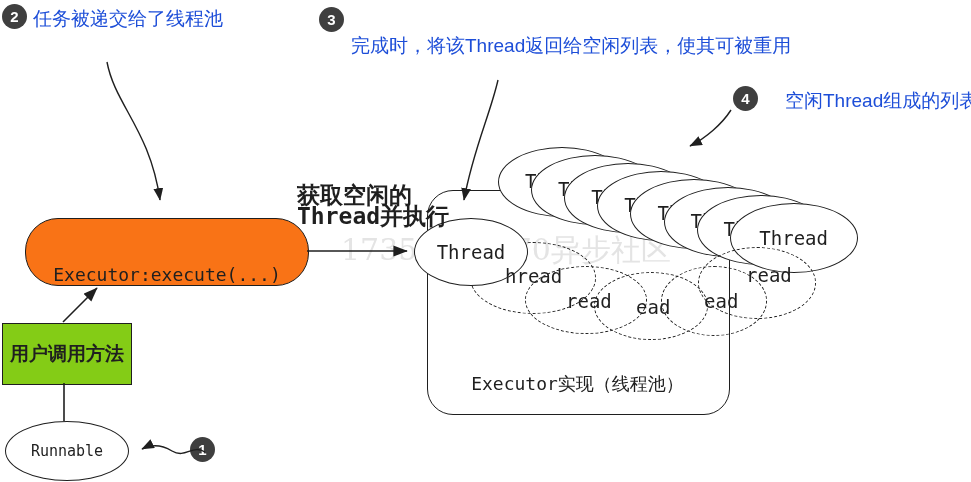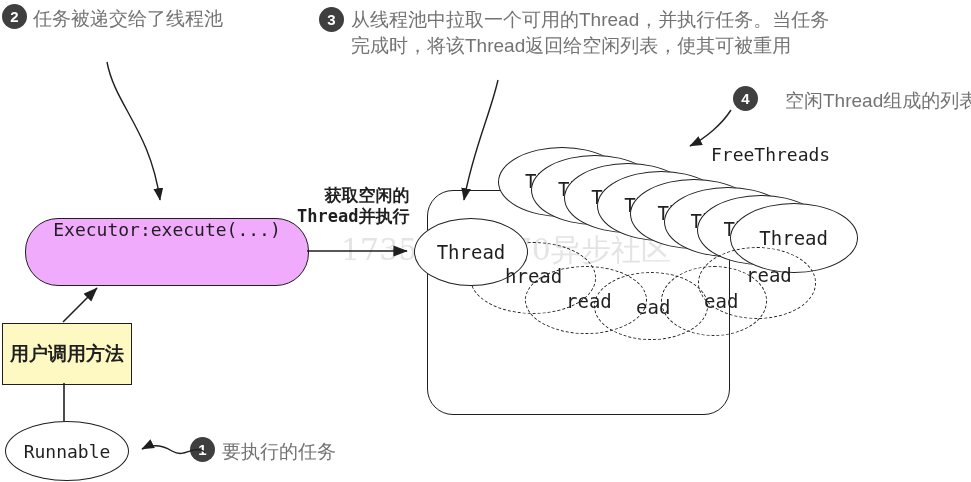--- a/index.html
+++ b/index.html
@@ -1,60 +1,61 @@
 <!DOCTYPE html>
 <html><head>
 <meta charset="utf-8">
 <style>
   html,body{margin:0;padding:0;background:#fff;}
   #page{position:relative;width:971px;height:482px;background:#ffffff;overflow:hidden;
         font-family:"Liberation Sans",sans-serif;color:#1f1f1f;}
   .badge{position:absolute;width:25px;height:25px;border-radius:50%;background:#3f3f3f;
          color:#fff;font-size:15px;font-weight:bold;display:flex;align-items:center;
          justify-content:center;}
-  .ann{position:absolute;font-size:19px;font-weight:500;white-space:nowrap;color:#737373;}
+  .ann{position:absolute;font-size:19px;font-weight:500;white-space:nowrap;color:#1d4ed8;}
   .ellipse{position:absolute;background:#fff;border:1.5px solid #1f1f1f;border-radius:50%;}
   .ellipse.dashed{background:transparent;border-style:dashed;}
   .ellipse .clabel{position:absolute;left:0;top:0;width:100%;height:100%;display:flex;
                    align-items:center;justify-content:center;font-family:"DejaVu Sans Mono",monospace;
                    font-size:19px;white-space:nowrap;}
   .stacklabel{position:absolute;left:26px;top:22px;font-family:"DejaVu Sans Mono",monospace;
               font-size:19px;white-space:nowrap;}
   .frag{position:absolute;font-family:"DejaVu Sans Mono",monospace;font-size:19px;
         white-space:nowrap;z-index:6;text-align:right;}
   #stadium{position:absolute;left:25px;top:218px;width:282px;height:66px;border:1.6px solid #1f1f1f;
-           border-radius:33px;background:#f0abfc;display:flex;align-items:flex-start;justify-content:center;
+           border-radius:33px;background:#f97316;display:flex;align-items:flex-end;justify-content:center;
            font-family:"DejaVu Sans Mono",monospace;font-size:18px;z-index:3;}
   #userbox{position:absolute;left:2px;top:323px;width:128px;height:60px;border:1.6px solid #1f1f1f;
-           background:#fef9c3;display:flex;align-items:center;justify-content:center;
+           background:#84cc16;display:flex;align-items:center;justify-content:center;
            font-size:19px;font-weight:bold;z-index:3;}
   #pool{position:absolute;left:427px;top:190px;width:301px;height:223px;border:1.6px solid #1f1f1f;
         border-radius:26px;background:#fff;z-index:1;}
   #poollabel{position:absolute;left:427px;top:372px;width:301px;text-align:center;
              font-family:"DejaVu Sans Mono",monospace;font-size:18px;z-index:2;}
   #watermark{position:absolute;left:341px;top:230px;font-family:"DejaVu Serif",serif;
              font-size:30px;color:#e4e4e4;white-space:nowrap;z-index:2;}
   #freelabel{position:absolute;left:711px;top:144px;font-family:"DejaVu Sans Mono",monospace;
              font-size:18px;z-index:4;}
-  #acquire{position:absolute;left:297px;top:185px;line-height:21px;font-size:17px;font-weight:600;
-           font-family:"DejaVu Sans Mono",monospace;z-index:4;white-space:nowrap;text-align:right;}
+  #acquire{position:absolute;left:297px;top:185px;line-height:21px;font-size:23px;font-weight:600;
+           font-family:"DejaVu Sans Mono",monospace;z-index:4;white-space:nowrap;}
   #arrows{position:absolute;left:0;top:0;z-index:10;pointer-events:none;}
   #stack .ellipse{z-index:3;}
   #activethread{z-index:4;}
   #dash-under .ellipse{z-index:3;}
   #dash-over .ellipse{z-index:5;}
   #runnable{position:absolute;left:5px;top:421px;width:122px;height:58px;z-index:3;}
 </style>
 </head>
 <body>
 
 <div id="page">
 
   <div id="pool"></div>
   <div id="watermark">17359563770异步社区</div>
+  <div id="poollabel">Executor实现（线程池）</div>
 
   <div id="stack">
       <div class="ellipse" style="left: 498px; top: 147px; width: 126px; height: 68px;">
         <span class="stacklabel">Thread</span>
       </div>
       <div class="ellipse" style="left: 531.1px; top: 155px; width: 126px; height: 68px;">
         <span class="stacklabel">Thread</span>
       </div>
       <div class="ellipse" style="left: 564.2px; top: 163px; width: 126px; height: 68px;">
         <span class="stacklabel">Thread</span>
@@ -89,51 +90,48 @@
       <div class="ellipse dashed" style="left: 525px; top: 266px; width: 120px; height: 66px;"></div>
       <span class="frag" style="left: 566px; top: 290px;">read</span>
       <div class="ellipse dashed" style="left: 594px; top: 272px; width: 112px; height: 66px;"></div>
       <span class="frag" style="left: 636px; top: 296px;">ead</span>
       <div class="ellipse dashed" style="left: 661px; top: 266px; width: 104px; height: 68px;"></div>
       <span class="frag" style="left: 704px; top: 290px;">ead</span>
       <div class="ellipse dashed" style="left: 698px; top: 247px; width: 116px; height: 70px;"></div>
       <span class="frag" style="left: 746px; top: 264px;">read</span>
     </div>
 
-  <div id="freelabel">FreeThreads</div>
 
   <div id="stadium">
     <span>Executor:execute(...)</span>
   </div>
 
   <div id="acquire">
     <div>获取空闲的</div>
     <div>Thread并执行</div>
   </div>
 
   <div id="userbox">
     <span>用户调用方法</span>
   </div>
 
   <div id="runnable" class="ellipse">
-    <span class="clabel" style="font-size:18px;">Runnable</span>
+    <span class="clabel" style="font-size:15px;">Runnable</span>
   </div>
 
   <div class="badge" style="left:2px;top:4px;">2</div>
   <div class="ann" style="left:33px;top:6px;">任务被递交给了线程池</div>
 
   <div class="badge" style="left:319px;top:7px;">3</div>
-  <div class="ann" style="left:351px;top:7px;">从线程池中拉取一个可用的Thread，并执行任务。当任务</div>
   <div class="ann" style="left:351px;top:33px;text-align:right;">完成时，将该Thread返回给空闲列表，使其可被重用</div>
 
   <div class="badge" style="left:733px;top:86px;">4</div>
   <div class="ann" style="left:765px;top:88px;margin-left:20px;">空闲Thread组成的列表</div>
 
   <div class="badge" style="left:190px;top:437px;">1</div>
-  <div class="ann" style="left:222px;top:439px;">要执行的任务</div>
 
   <svg id="arrows" width="971" height="482" viewBox="0 0 971 482">
     <defs>
       <marker id="ah" markerWidth="10" markerHeight="8" refX="8.5" refY="3.5" orient="auto">
         <path d="M0,0 L9,3.5 L0,7 Z" fill="#1f1f1f"></path>
       </marker>
     </defs>
     <path d="M107,62 C115,105 150,130 160,200" fill="none" stroke="#1f1f1f" stroke-width="1.4" marker-end="url(#ah)"></path>
     <path d="M498,80 C490,115 473,150 464,200" fill="none" stroke="#1f1f1f" stroke-width="1.4" marker-end="url(#ah)"></path>
     <path d="M731,110 C722,124 706,138 690,146" fill="none" stroke="#1f1f1f" stroke-width="1.4" marker-end="url(#ah)"></path>

